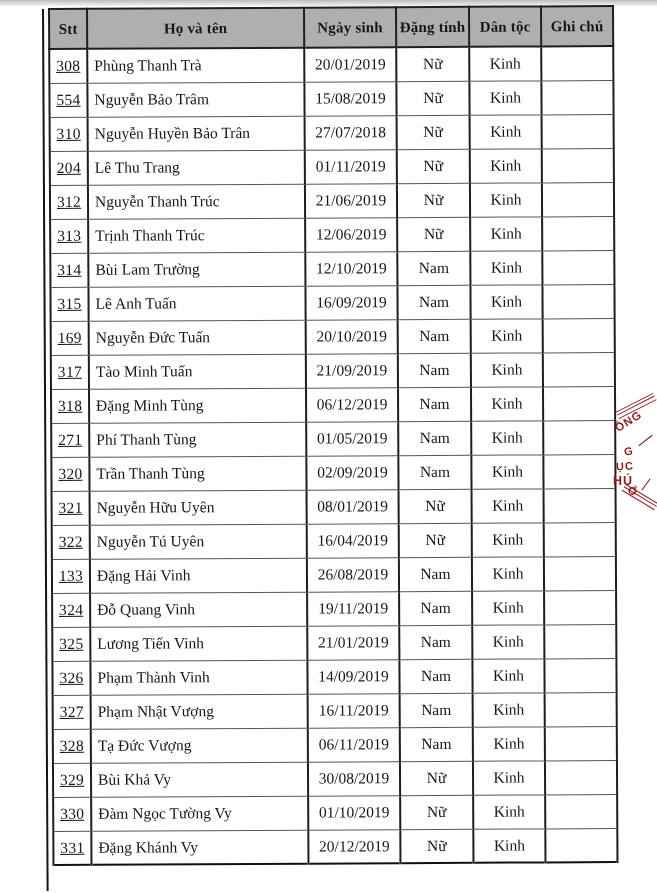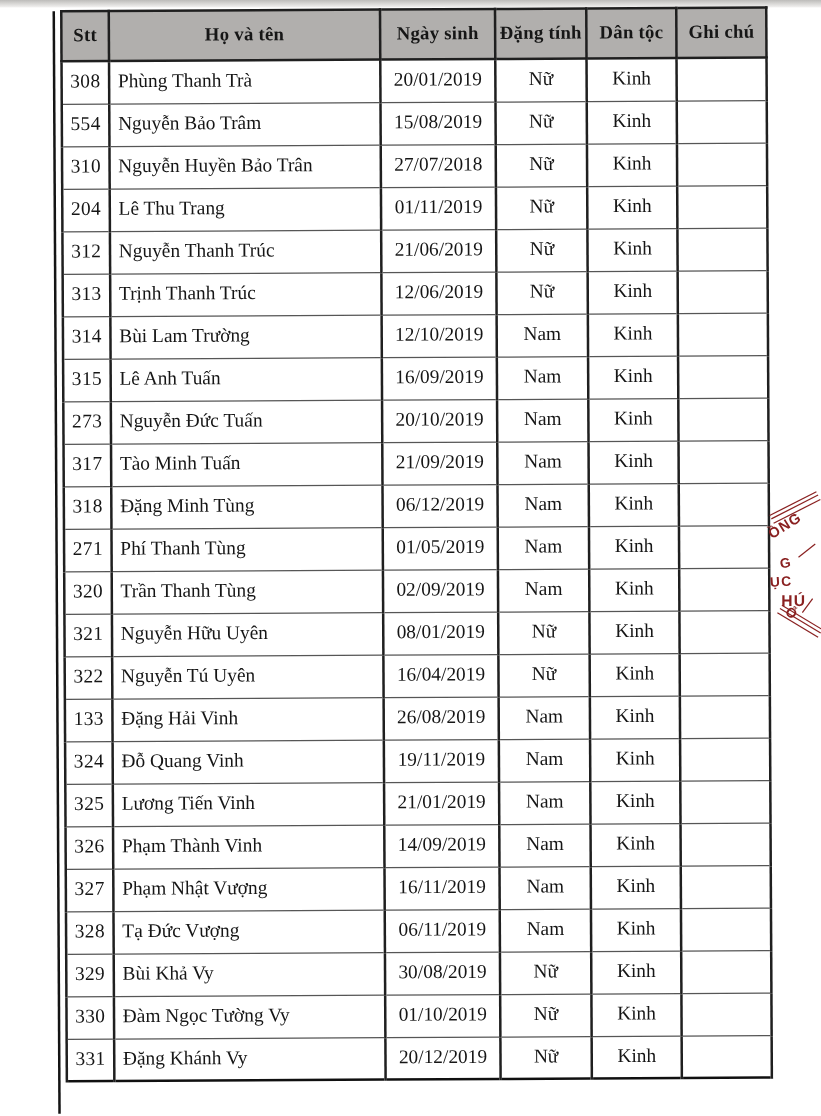--- a/index.html
+++ b/index.html
@@ -31,39 +31,39 @@
   th{height:40px;background:var(--header_bg);
     border:2px solid var(--grid_line);
     font-size:15px;font-weight:bold;text-align:center;vertical-align:middle;
     letter-spacing:0.2px;}
   td{height:34px;font-size:15.5px;vertical-align:middle;text-align:center;
     border-left:2px solid var(--grid_line);
     border-right:2px solid var(--grid_line);
     border-top:1px solid var(--row_line);
     white-space:nowrap;overflow:hidden;}
   td.c-name{text-align:left;padding-left:6px;}
-  td.c-stt{letter-spacing:0.3px;}
+  td.c-stt{letter-spacing:0.3px;text-decoration:underline;}
 
   
   .stamp{position:absolute;right:-6px;top:394px;width:50px;height:118px;
     color:var(--stamp);font-weight:bold;
     font-family:"Liberation Sans","DejaVu Sans",sans-serif;}
   .stamp .arc{position:absolute;height:8px;
     border-top:1.6px solid;border-bottom:1.6px solid;
     background:linear-gradient(currentColor,currentColor) center / 100% 1.4px no-repeat;}
   .stamp .arc.top{left:2px;top:8px;width:42px;transform:rotate(-27deg);}
   .stamp .arc.bottom{left:8px;top:99px;width:38px;transform:rotate(31deg);}
   .stamp .tick{position:absolute;border-top:1.6px solid;}
   .stamp .tick.t1{left:24px;top:46px;width:17px;transform:rotate(-38deg);}
   .stamp .tick.t2{left:26px;top:90px;width:14px;transform:rotate(-54deg);}
   .stamp .frag{position:absolute;font-size:11px;line-height:11px;letter-spacing:1px;}
   .stamp .f0{left:1px;top:22px;transform:rotate(-32deg);font-size:11.5px;}
   .stamp .f1{left:11px;top:52px;transform:rotate(-10deg);}
   .stamp .f2{left:3px;top:67px;transform:rotate(-4deg);}
-  .stamp .f3{left:12px;top:82px;font-size:12.5px;text-align:center;}
+  .stamp .f3{left:0px;top:82px;font-size:12.5px;text-align:center;}
   .stamp .f4{left:15px;top:92px;transform:rotate(36deg);}
 </style>
 </head>
 <body>
 
 <div class="scan-band"></div>
 
 <div class="table-rotor">
   <div class="left-double-line"></div>
   <table class="roster">
@@ -144,21 +144,21 @@
   </tr>
         <tr>
     <td class="c-stt">315</td>
     <td class="c-name">Lê Anh Tuấn</td>
     <td class="c-dob">16/09/2019</td>
     <td class="c-gender">Nam</td>
     <td class="c-ethnic">Kinh</td>
     <td class="c-note"></td>
   </tr>
         <tr>
-    <td class="c-stt">273</td>
+    <td class="c-stt">169</td>
     <td class="c-name">Nguyễn Đức Tuấn</td>
     <td class="c-dob">20/10/2019</td>
     <td class="c-gender">Nam</td>
     <td class="c-ethnic">Kinh</td>
     <td class="c-note"></td>
   </tr>
         <tr>
     <td class="c-stt">317</td>
     <td class="c-name">Tào Minh Tuấn</td>
     <td class="c-dob">21/09/2019</td>

